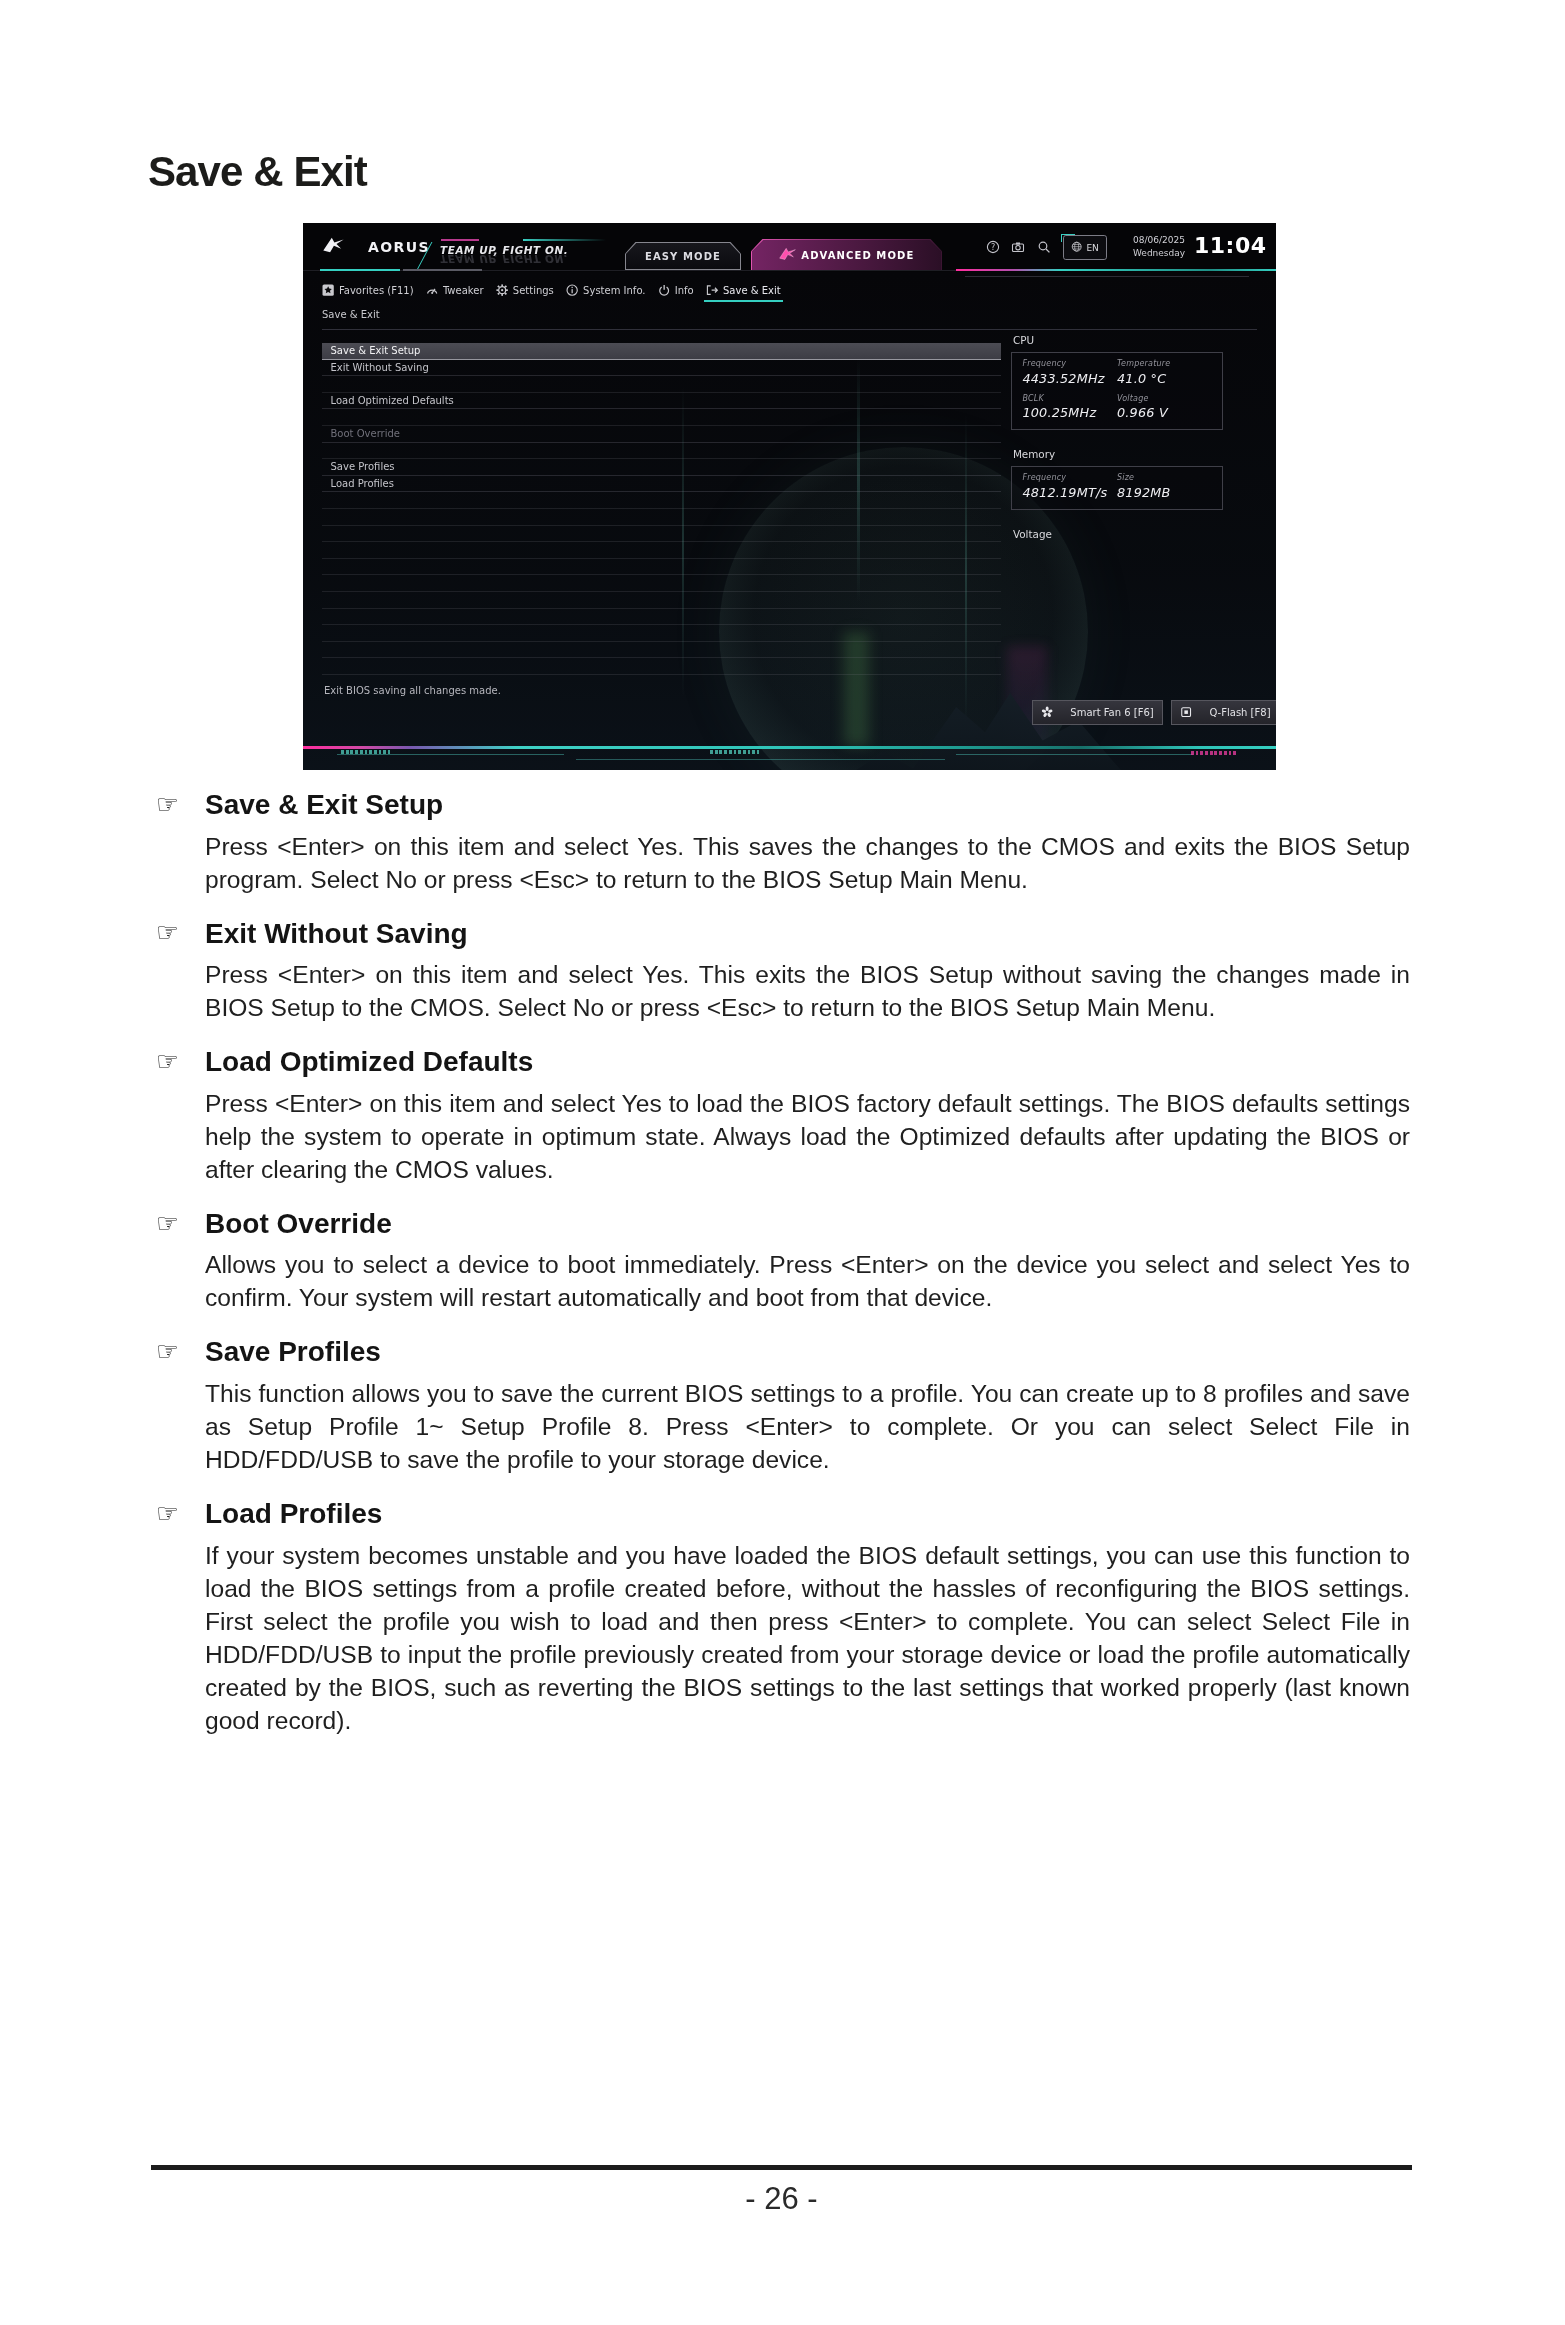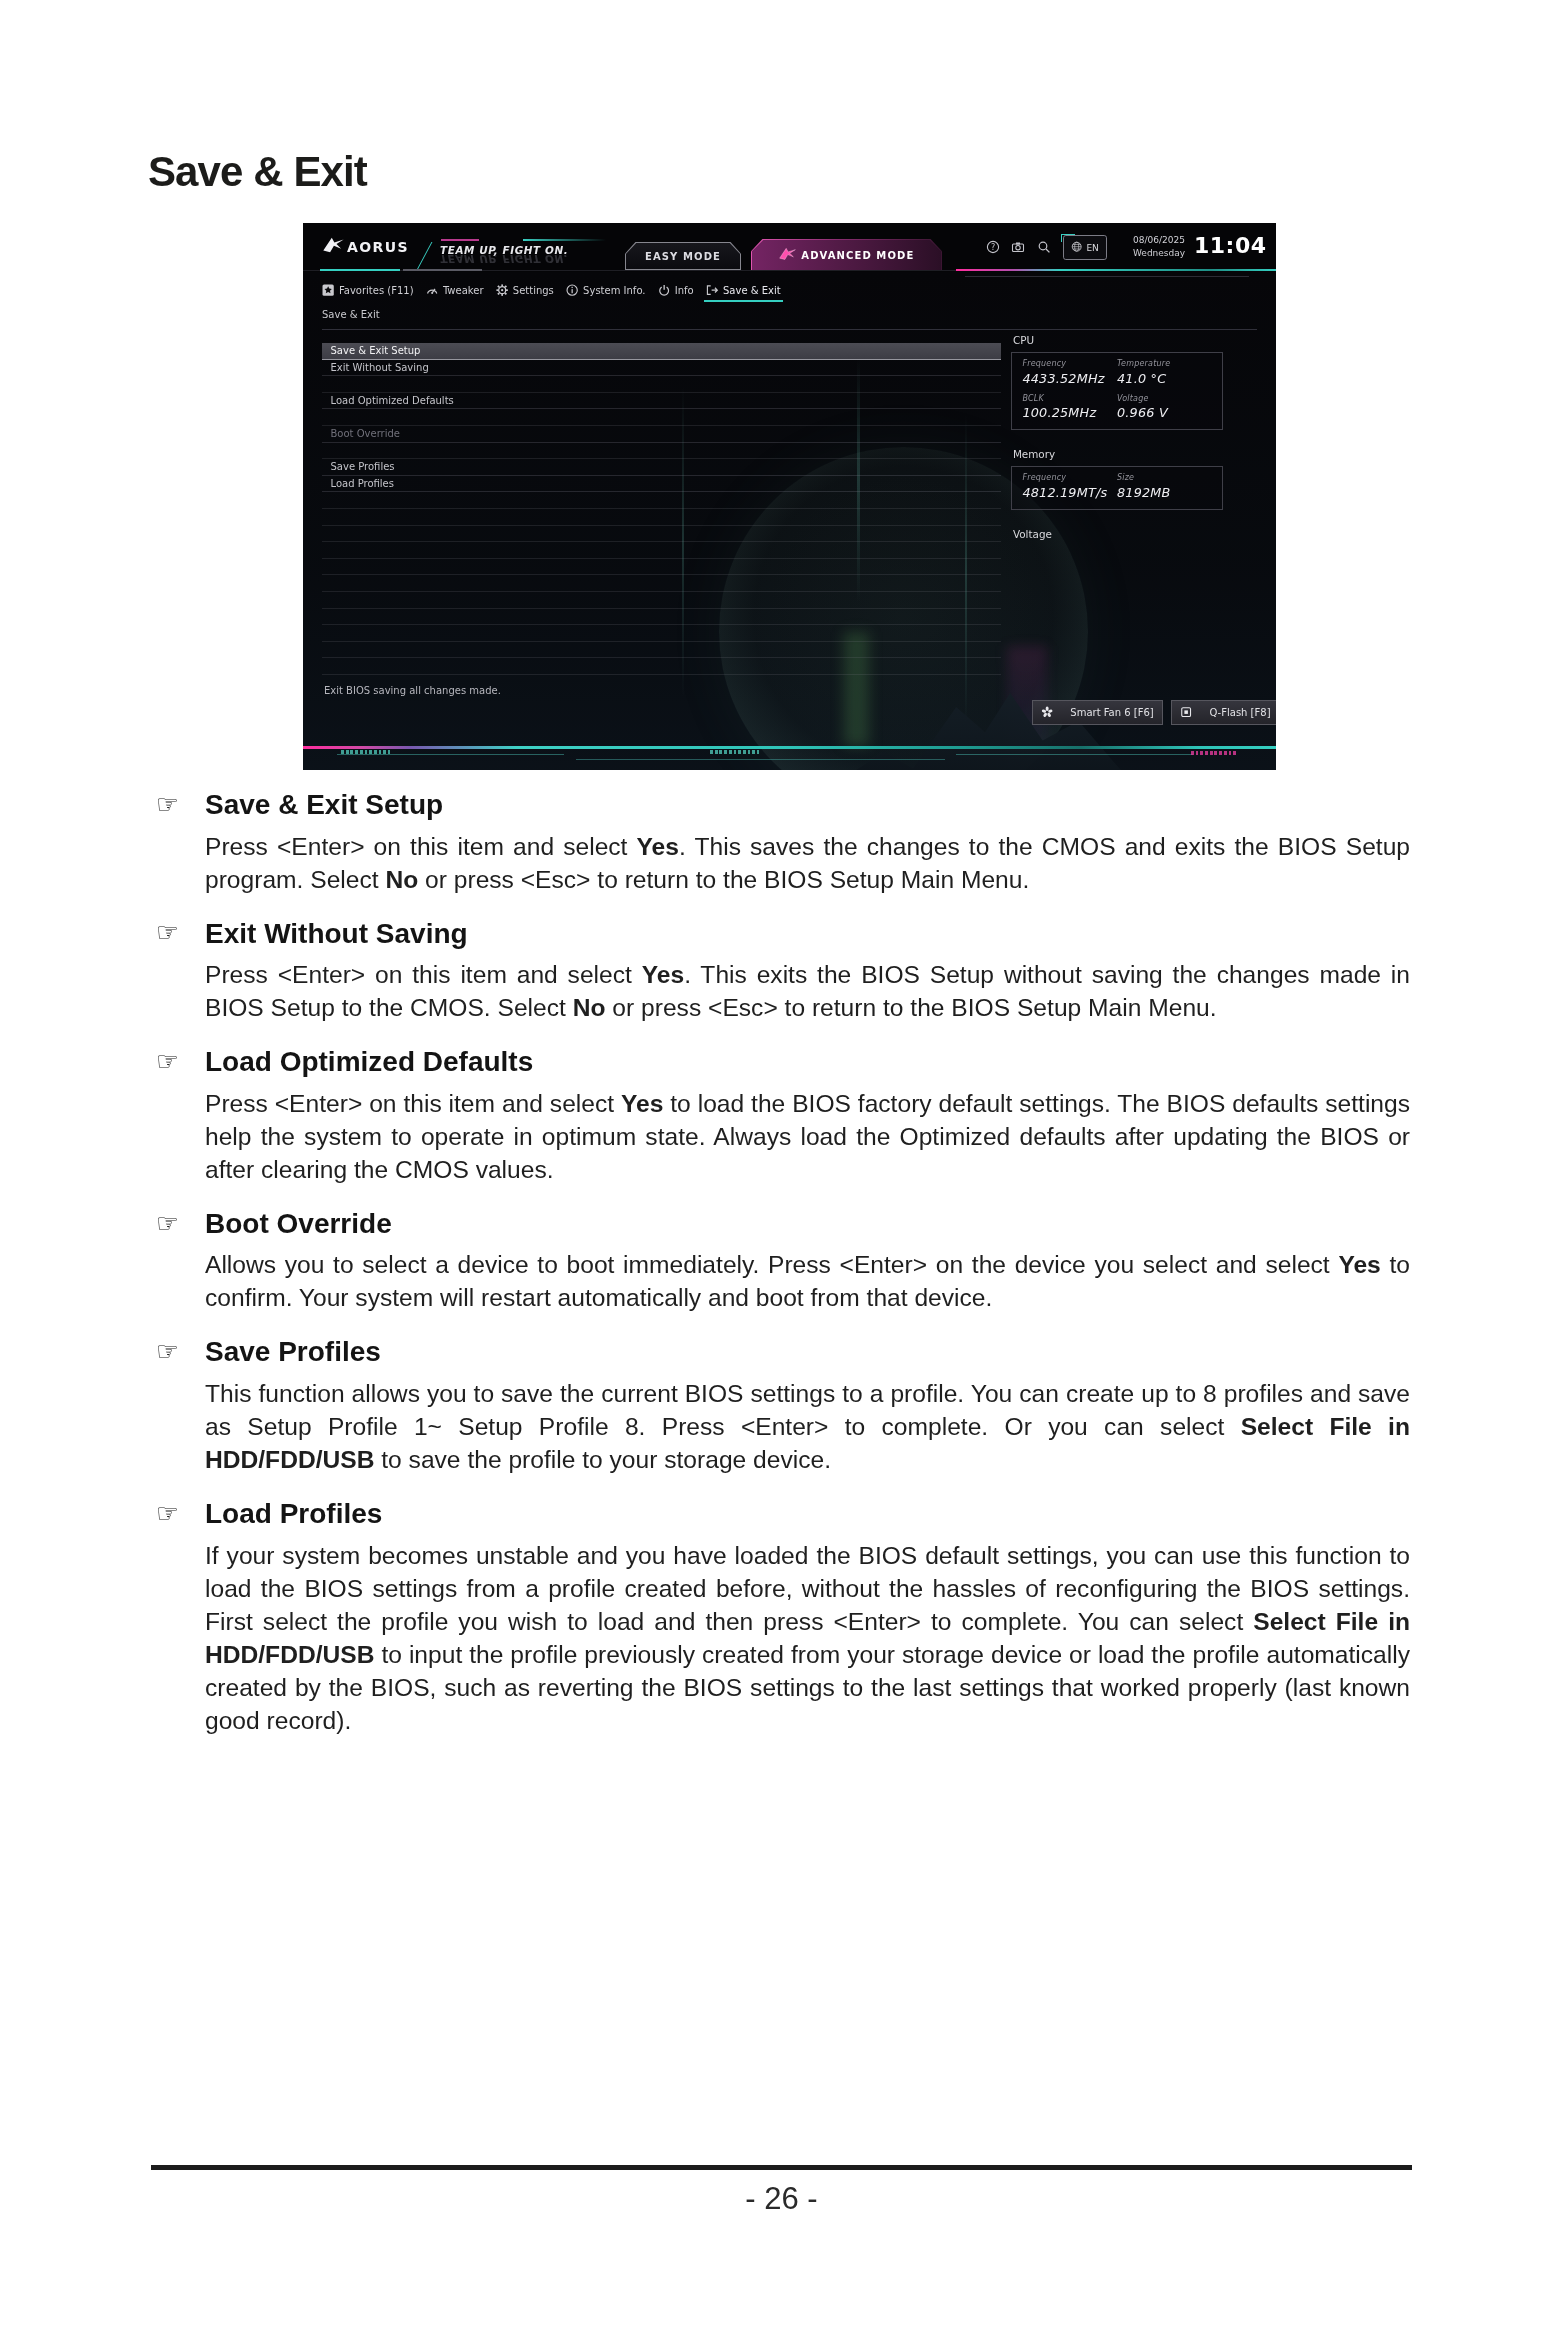--- a/index.html
+++ b/index.html
@@ -28,21 +28,21 @@
   .art-mountain{position:absolute;left:502px;top:407px;width:360px;height:140px;
     background:linear-gradient(180deg,rgba(22,32,40,.92),rgba(10,16,22,.96));
     clip-path:polygon(0 100%,10% 72%,22% 52%,30% 64%,42% 20%,50% 38%,57% 10%,66% 44%,76% 30%,86% 60%,100% 100%);}
   .art-streak{position:absolute;width:1.9px;background:linear-gradient(180deg,transparent,rgba(110,210,190,.20),transparent);}
   .art-glow{position:absolute;left:541px;top:360px;width:24.6px;height:114px;background:rgba(100,180,95,.22);filter:blur(6.6px);}
   .art-shimmer{position:absolute;left:704px;top:374px;width:40px;height:142px;
     background:linear-gradient(180deg,rgba(210,60,165,.14),rgba(120,60,160,.10),transparent);filter:blur(5.7px);}
 
   
   .bios-header{position:absolute;left:0;top:0;right:0;height:49px;background:#050507;z-index:5;}
-  .logo{position:absolute;left:19px;top:13.2px;display:flex;align-items:center;gap:2px;}
+  .logo{position:absolute;left:19px;top:13.2px;display:flex;align-items:center;gap:23px;}
   .logo .brand{font-size:14px;font-weight:bold;letter-spacing:1.4px;color:#f2f2f5;}
   .slogan-block{position:absolute;left:137px;top:21px;width:161px;}
   .slogan{font-size:10.4px;font-weight:bold;font-style:italic;letter-spacing:0.6px;color:#e8e8ec;white-space:nowrap;}
   .slogan.mirror{transform:scaleY(-1);opacity:.26;margin-top:-2.8px;color:#aab;}
   .slogan-slash{position:absolute;left:121px;top:19px;width:9.5px;height:28px;border-left:1.9px solid #39cfc2;transform:skewX(-28deg);}
   .slogan-deco-pink{position:absolute;left:138px;top:16px;width:38px;height:1.9px;background:#d843a4;opacity:.85;}
   .slogan-deco-teal{position:absolute;left:220px;top:16px;width:83px;height:1.9px;
     background:linear-gradient(90deg,#39cfc2,rgba(57,207,194,0));}
   .mode-btn{position:absolute;top:19px;height:28px;z-index:6;}
   .mode-btn.easy{left:322px;width:116px;background:#86868e;
@@ -123,21 +123,21 @@
   .tiny-dash.pink{left:888px;top:528px;width:47px;
     background:repeating-linear-gradient(90deg,rgba(235,60,160,.9) 0 2.8px,transparent 2.8px 4.7px);}
 
   
   .sections{position:absolute;left:156px;top:788px;width:1254px;}
   .manual-section{position:relative;padding-left:49px;}
   .manual-section + .manual-section{margin-top:21px;}
   .hand{position:absolute;left:0;top:0.9px;font-size:25.6px;color:#111;font-family:"DejaVu Sans",sans-serif;}
   .sec-heading{margin:0 0 7.6px 0;font-size:28px;line-height:34px;font-weight:bold;color:#141414;}
   .sec-body{margin:0;font-size:24.6px;line-height:33px;text-align:justify;color:#1f1f1f;}
-  .sec-body .b{font-weight:bold;}
+  .sec-body .b{font-weight:normal;}
 
   .footer-rule{position:absolute;left:151px;top:2165px;width:1261px;height:4.7px;background:#1c1c1c;}
   .page-number{position:absolute;left:151px;top:2181px;width:1261px;text-align:center;font-size:31px;color:#2a2a2a;}
 </style>
 </head>
 <body>
 
 <div class="page">
 
   <h1 class="page-title">Save &amp; Exit</h1>

